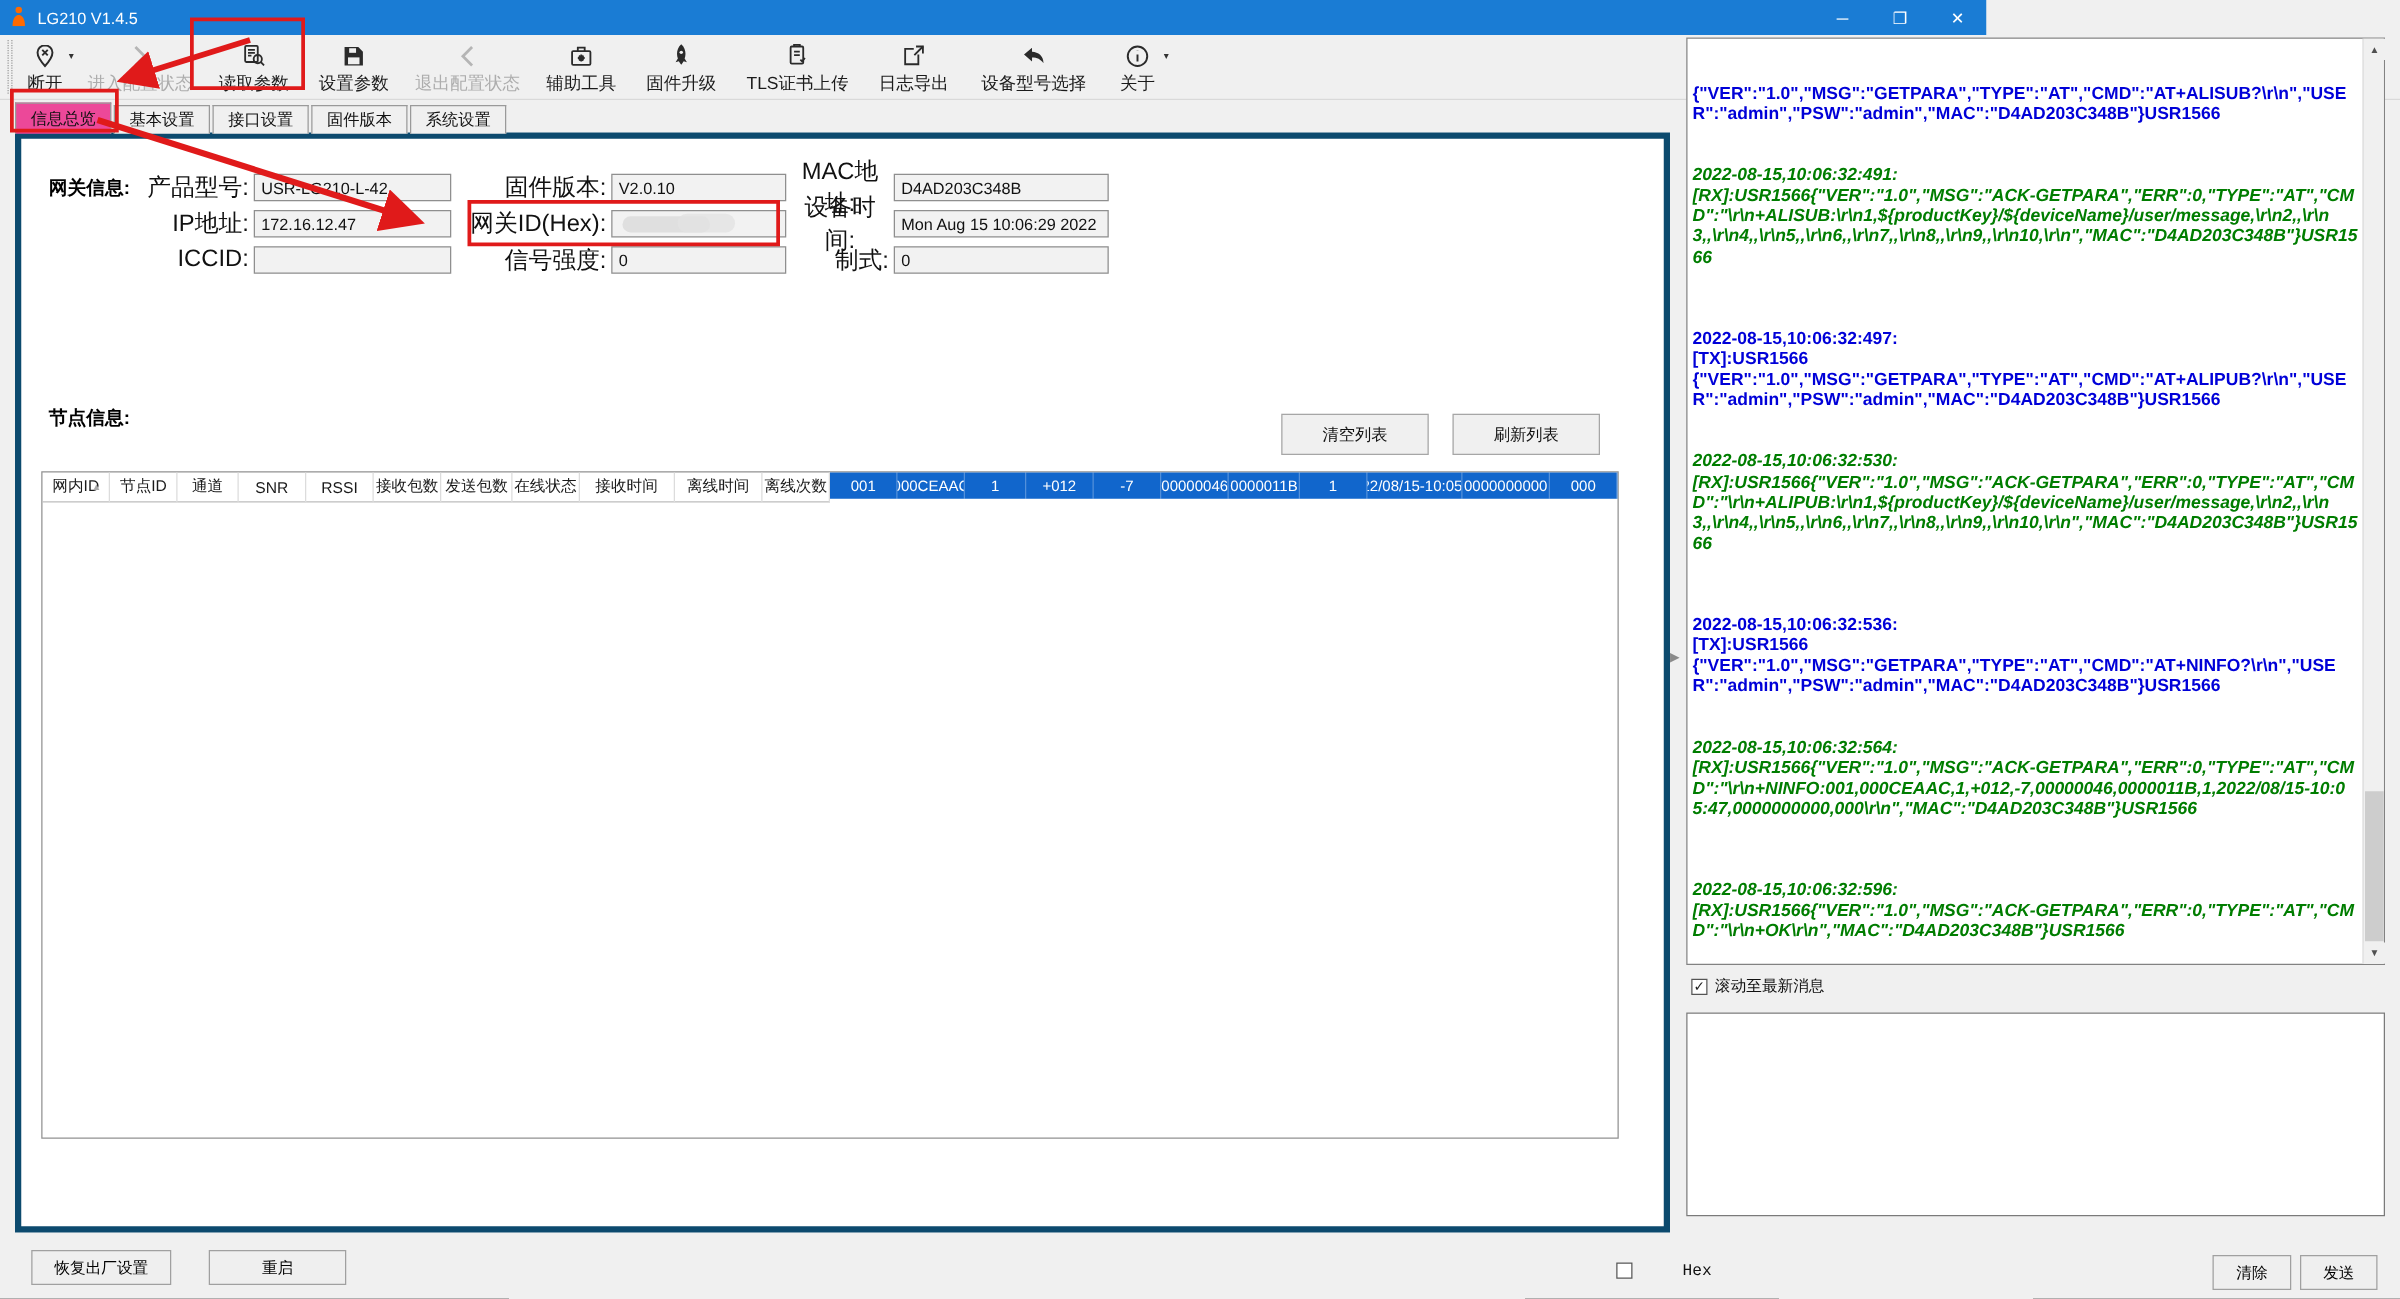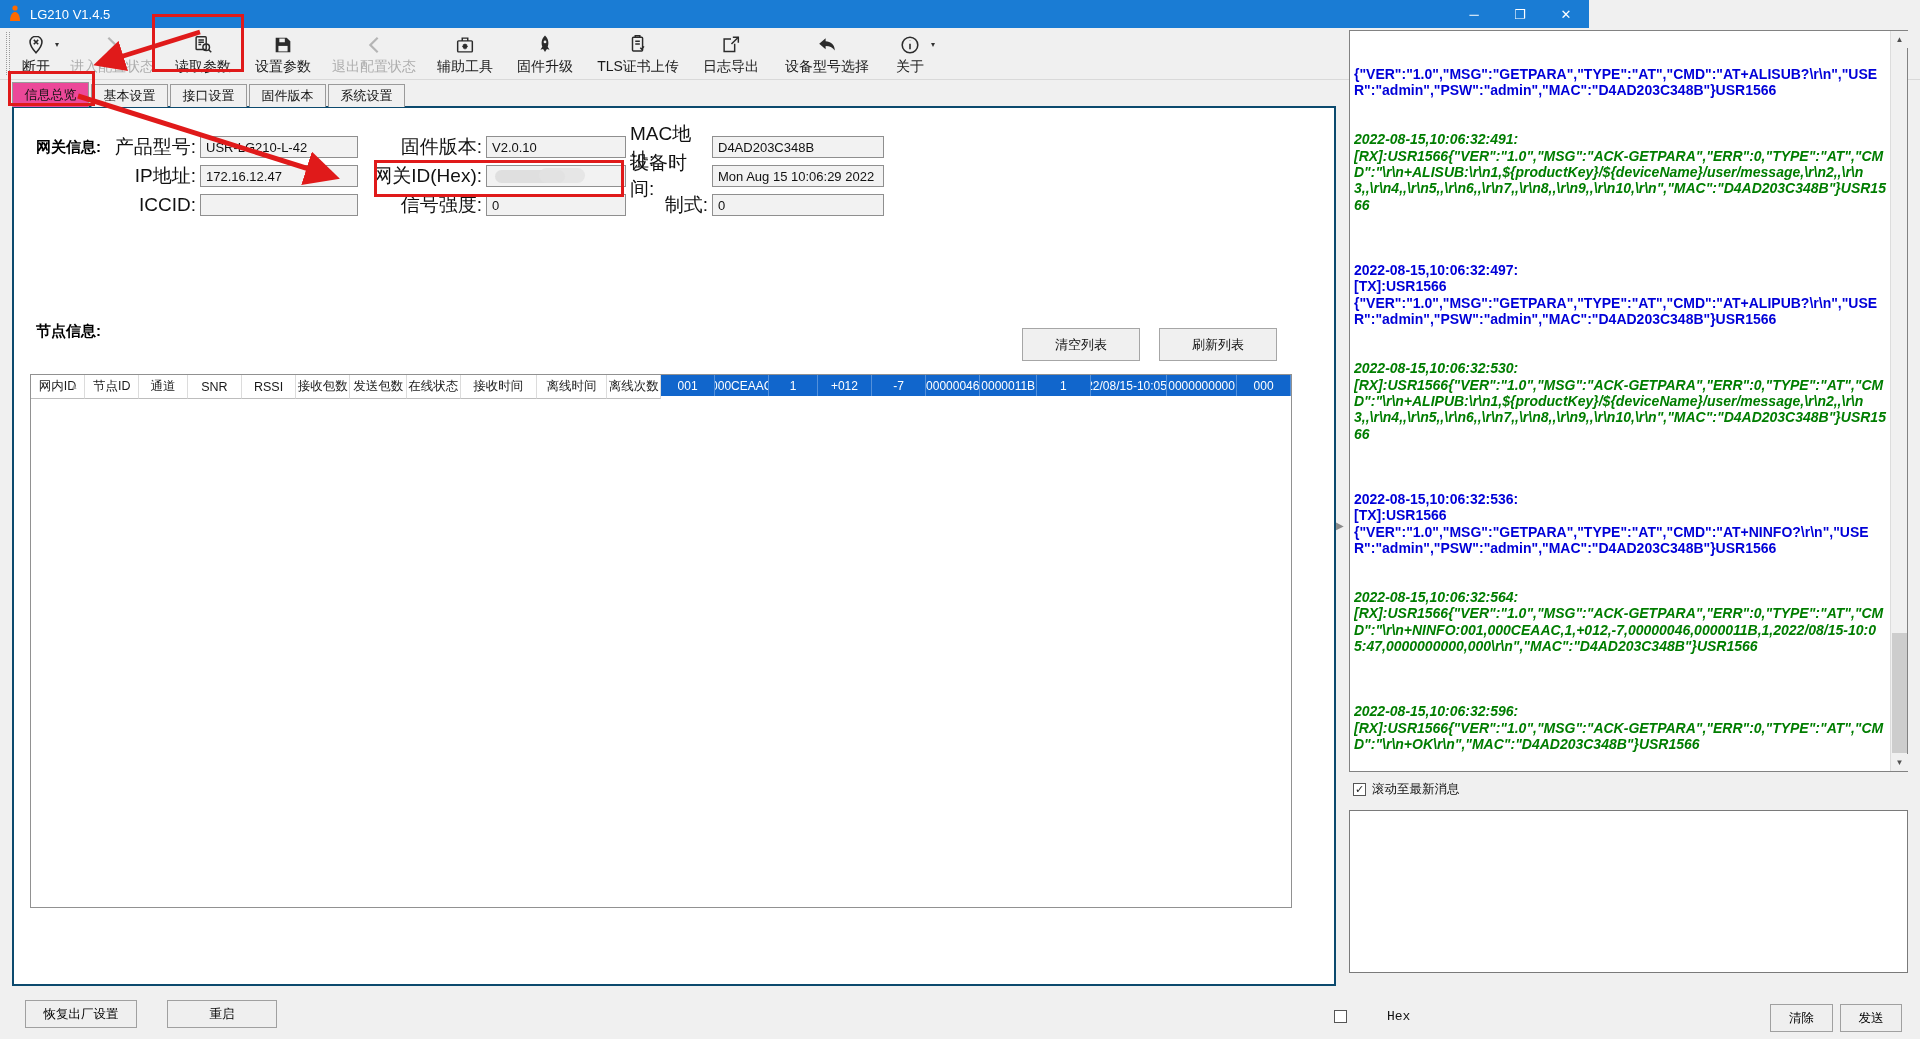--- a/index.html
+++ b/index.html
@@ -30,21 +30,21 @@
   .w48{width:48px}.w100{width:100px}.w78{width:78px}.w104{width:104px}.w110{width:110px}.w52{width:52px}
 
   
   .tabs { position:absolute; left:12px; top:84px; display:flex; z-index:3; }
   .tab { width:77px; height:23px; margin-right:2px; display:flex; align-items:center; justify-content:center;
          font-size:13px; background:#f0f0f0; border:1px solid #9a9a9a; border-bottom:none; cursor:pointer; }
   .tab.active { background:#ec4899; height:25px; margin-top:-2px; position:relative; z-index:4; }
 
   
   .main { position:absolute; left:12px; top:106px; width:1324px; height:880px; background:#fff;
-          border:2px solid #0c4a6e; }
+          border:5px solid #0c4a6e;text-align:center; }
   .sec-title { position:absolute; font-size:15px; font-weight:bold; color:#000; }
   .gform { position:absolute; left:100px; top:28px; display:grid;
            grid-template-columns:82px 158px 120px 140px 78px 172px; column-gap:4px; row-gap:7px; }
   .glabel { height:22px; display:flex; align-items:center; justify-content:flex-end; font-size:19px; }
   .gfield { position:relative; height:22px; border:1px solid #8f8f8f; background:#f2f2f2;
             display:flex; align-items:center; padding-left:5px; font-size:13px; color:#111; }
   .blur1 { position:absolute; left:8px; top:4px; width:70px; height:13px; background:#d8d8d8;
            border-radius:7px; opacity:.75; }
   .blur2 { position:absolute; left:52px; top:2px; width:46px; height:15px; background:#e2e2e2;
            border-radius:8px; opacity:.8; }
@@ -340,21 +340,21 @@
     </div>
   </div>
 
   <div class="cbrow" style="left:1353px; top:781px;">
     <span class="cb">✓</span>
     <span>滚动至最新消息</span>
   </div>
 
   <textarea class="sendbox" value="" style=""></textarea>
 
-  <div class="cbrow" style="left:1334px; top:1009px;gap:40px;">
+  <div class="cbrow" style="left:1293px; top:1009px;gap:40px;">
     <span class="cb"></span>
     <span class="hexlabel">Hex</span>
   </div>
 
   <div class="pushbtn" style="left:1770px; top:1004px; width:63px; height:28px;">清除</div>
   <div class="pushbtn" style="left:1840px; top:1004px; width:62px; height:28px;">发送</div>
 
   <div class="pushbtn" style="left:25px; top:1000px; width:112px; height:28px;">恢复出厂设置</div>
   <div class="pushbtn" style="left:167px; top:1000px; width:110px; height:28px;">重启</div>
 

